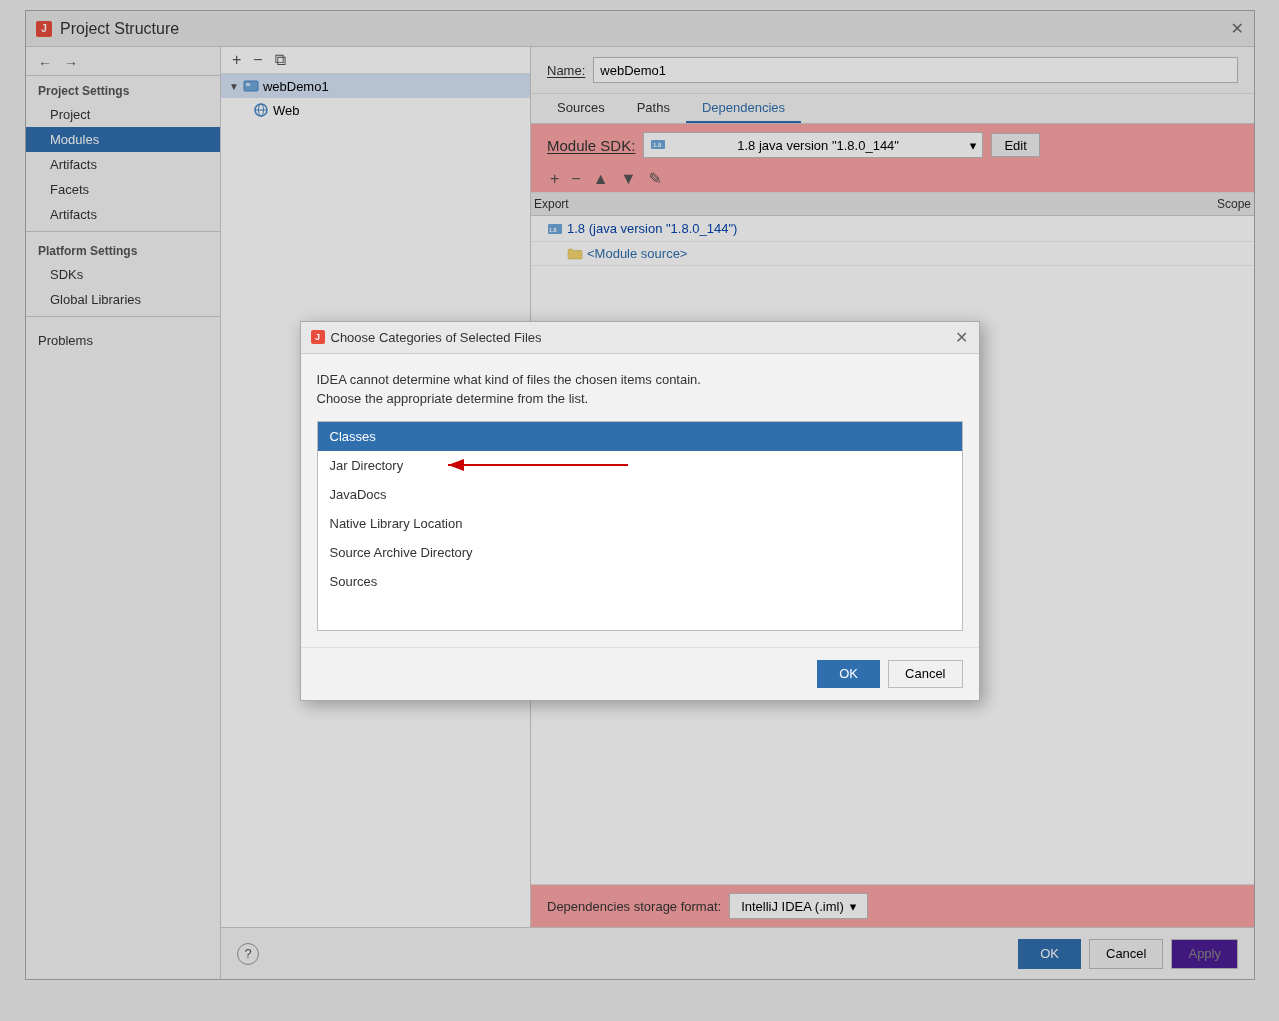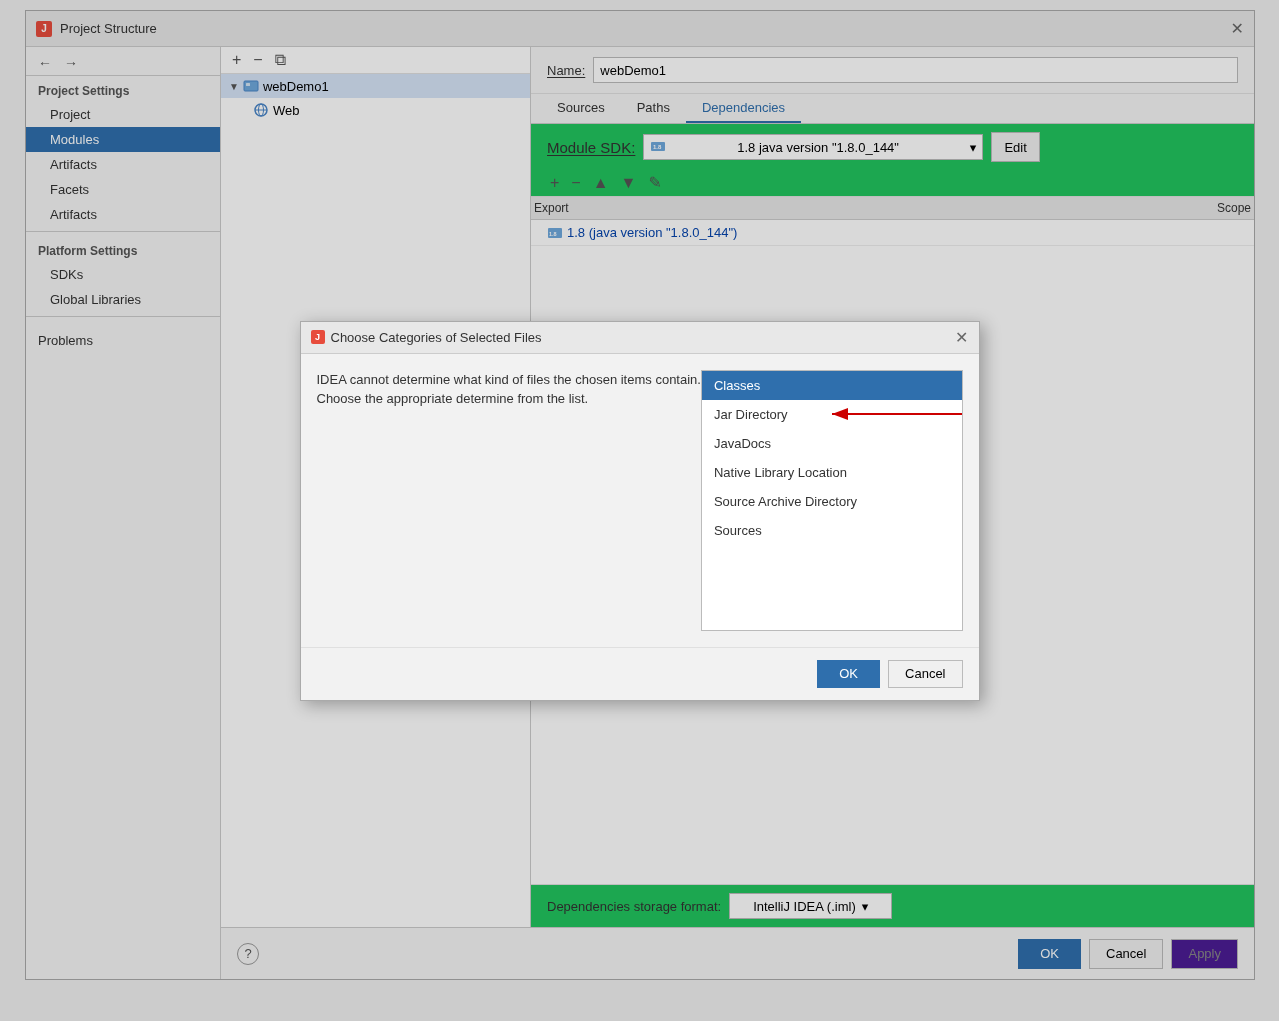--- a/index.html
+++ b/index.html
@@ -48,21 +48,21 @@
       background: #e74c3c;
       border-radius: 2px;
       display: flex;
       align-items: center;
       justify-content: center;
       font-size: 10px;
       color: white;
       font-weight: bold;
     }
     .title-text {
-      font-size: 13px;
+      font-size: 16px;
       color: #333;
     }
     .title-close {
       cursor: pointer;
       font-size: 16px;
       color: #666;
       line-height: 1;
     }
 
     
@@ -183,21 +183,21 @@
     }
     .sub-item {
       padding-left: 32px;
     }
 
     
     .right-panel {
       flex: 1;
       display: flex;
       flex-direction: column;
-      background: #22c55e;
+      background: #fca5a5;
     }
     .name-row {
       display: flex;
       align-items: center;
       padding: 10px 16px;
       gap: 8px;
       background: #f5f5f5;
       border-bottom: 1px solid #e0e0e0;
     }
     .name-label {
@@ -255,21 +255,21 @@
       background: white;
       font-size: 13px;
       padding: 0 6px;
       display: flex;
       align-items: center;
       justify-content: space-between;
       cursor: pointer;
       max-width: 340px;
     }
     .sdk-edit-btn {
-      height: 30px;
+      height: 24px;
       padding: 0 12px;
       border: 1px solid #bbb;
       background: #f0f0f0;
       cursor: pointer;
       font-size: 13px;
     }
 
     
     .dep-toolbar {
       display: flex;
@@ -393,21 +393,21 @@
     }
     .storage-label {
       font-size: 13px;
       color: #333;
     }
     .storage-select {
       height: 26px;
       border: 1px solid #bbb;
       background: white;
       font-size: 13px;
-      padding: 0 23px;
+      padding: 0 11px;
       display: flex;
       align-items: center;
       gap: 6px;
       cursor: pointer;
     }
 
     
     .dialog-overlay {
       position: absolute;
       top: 0; left: 0; right: 0; bottom: 0;
@@ -459,21 +459,21 @@
     }
     .dialog-close {
       cursor: pointer;
       font-size: 16px;
       color: #666;
     }
     .dialog-body {
       padding: 16px;
       flex: 1;
       display: flex;
-      flex-direction: row;
+      flex-direction: column;
     }
     .dialog-desc {
       font-size: 13px;
       color: #333;
       margin-bottom: 12px;
       line-height: 1.5;
     }
     .category-list {
       flex: 1;
       border: 1px solid #bbb;
@@ -670,20 +670,28 @@
               <div class="dep-row">
                 <span>
                   <svg width="16" height="16" viewBox="0 0 16 16" style="margin-right:4px;vertical-align:middle;">
                     <rect x="1" y="3" width="14" height="10" rx="1" fill="#6fa8dc"></rect>
                     <text x="2" y="11" font-size="5.5" fill="white" font-weight="bold">1.8</text>
                   </svg>
                 </span>
                 <span class="dep-name">1.8 (java version "1.8.0_144")</span>
               </div>
 
+              <div class="dep-row dep-row-indent">
+                <span>
+                  <svg width="16" height="12" viewBox="0 0 16 12" style="margin-right:4px;vertical-align:middle;">
+                    <path d="M1 3 Q1 1 3 1 L5 1 L6 2.5 L14 2.5 Q15 2.5 15 4 L15 10 Q15 11 14 11 L2 11 Q1 11 1 10 Z" fill="#f5d76e" stroke="#c9a84c" stroke-width="0.5"></path>
+                  </svg>
+                </span>
+                <span class="dep-name blue-link">&lt;Module source&gt;</span>
+              </div>
             </div>
 
             <div class="storage-row">
               <span class="storage-label">Dependencies storage format:</span>
               <div class="storage-select">
                 <span>IntelliJ IDEA (.iml)</span>
                 <span>▾</span>
               </div>
             </div>
 

